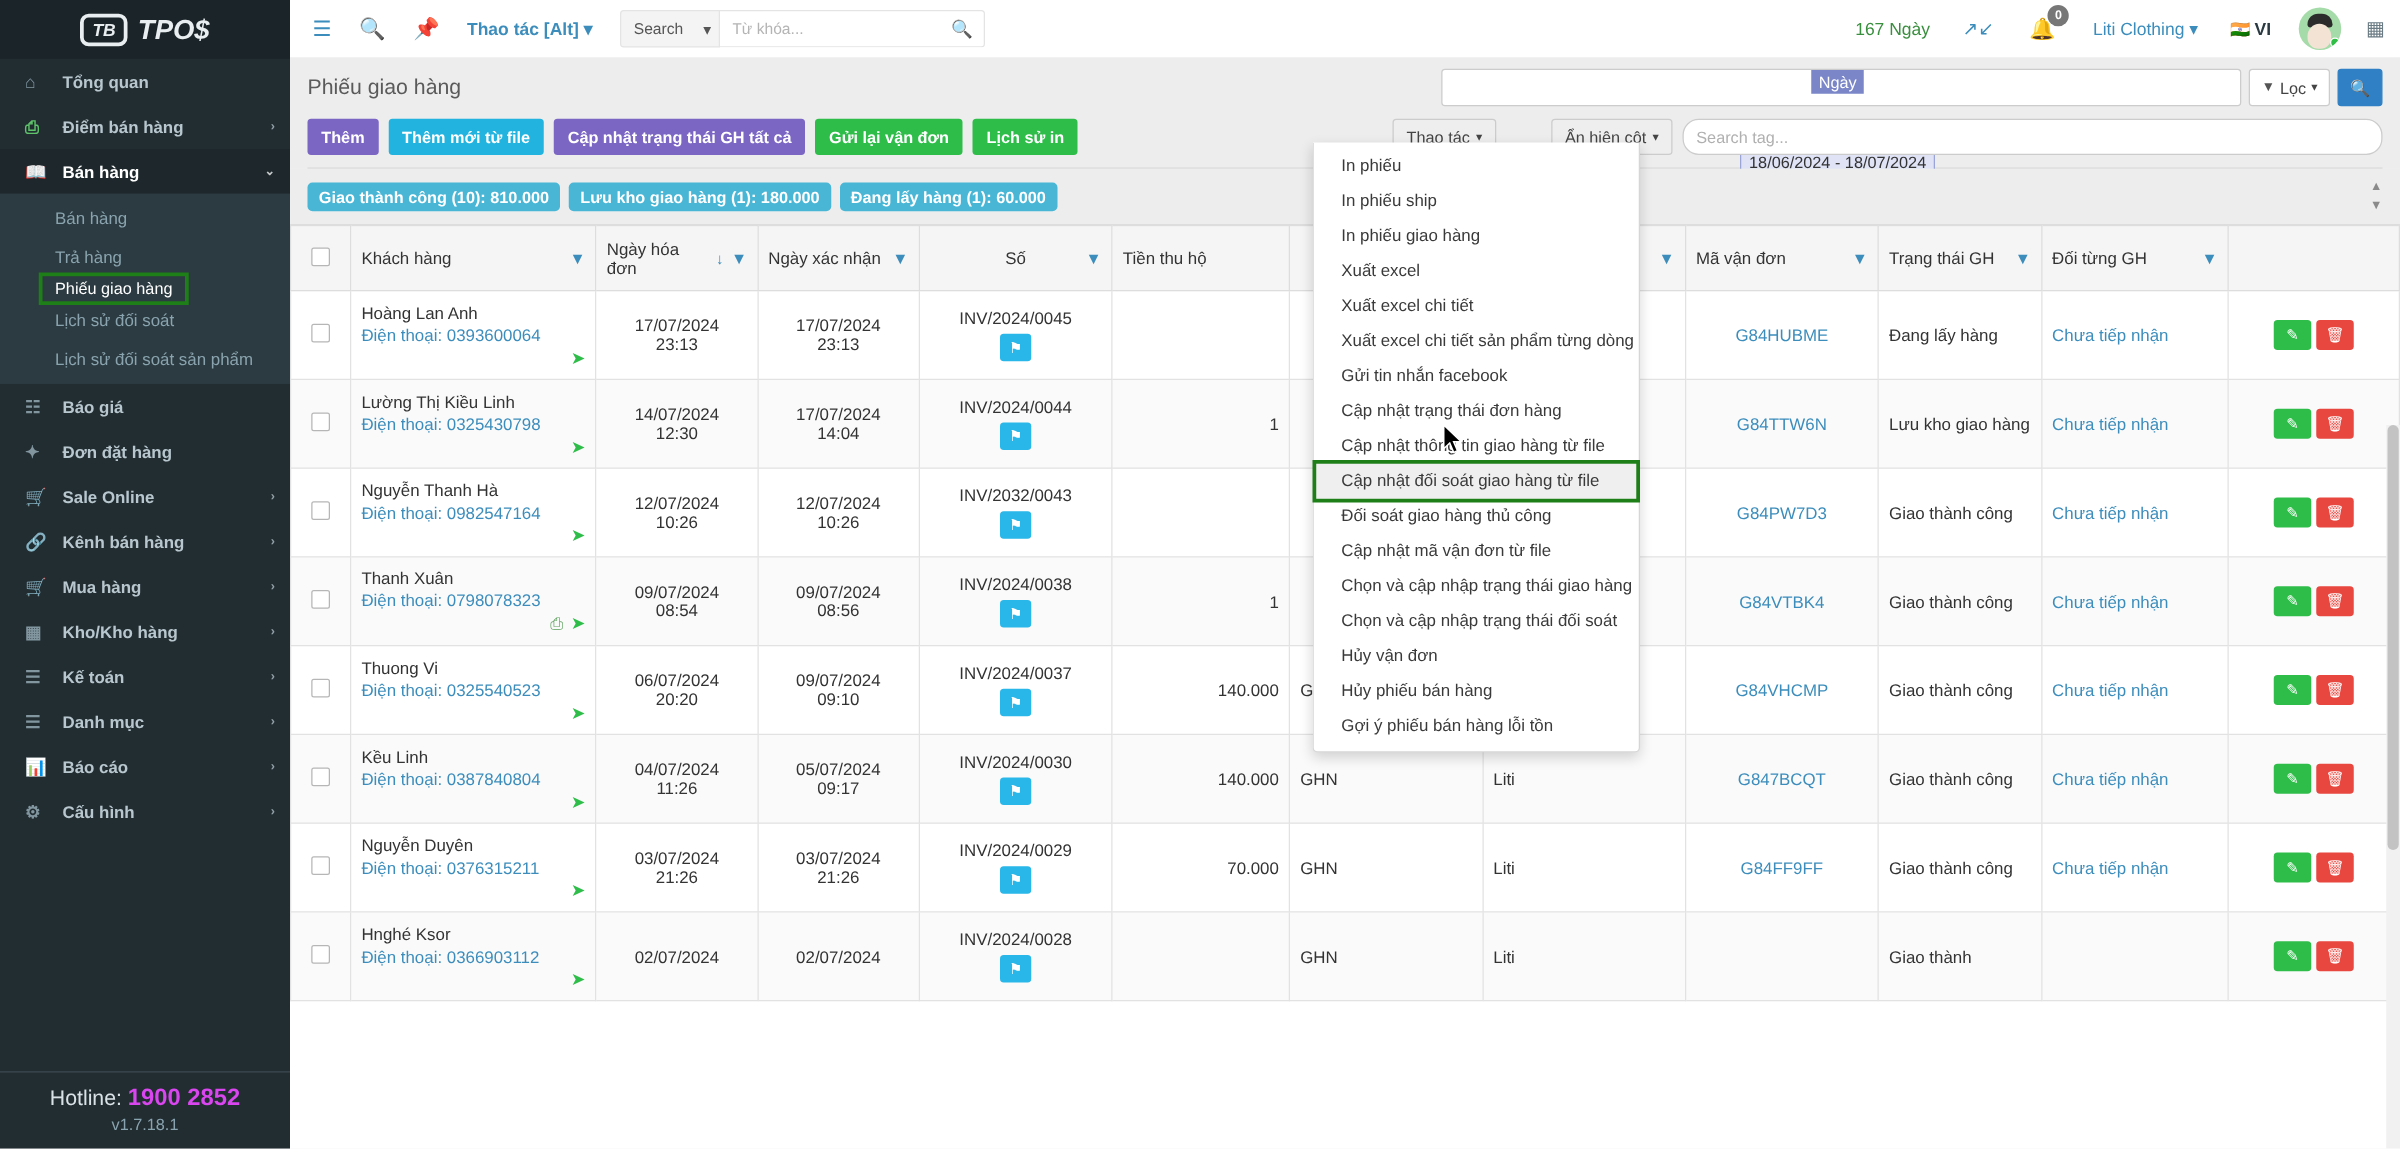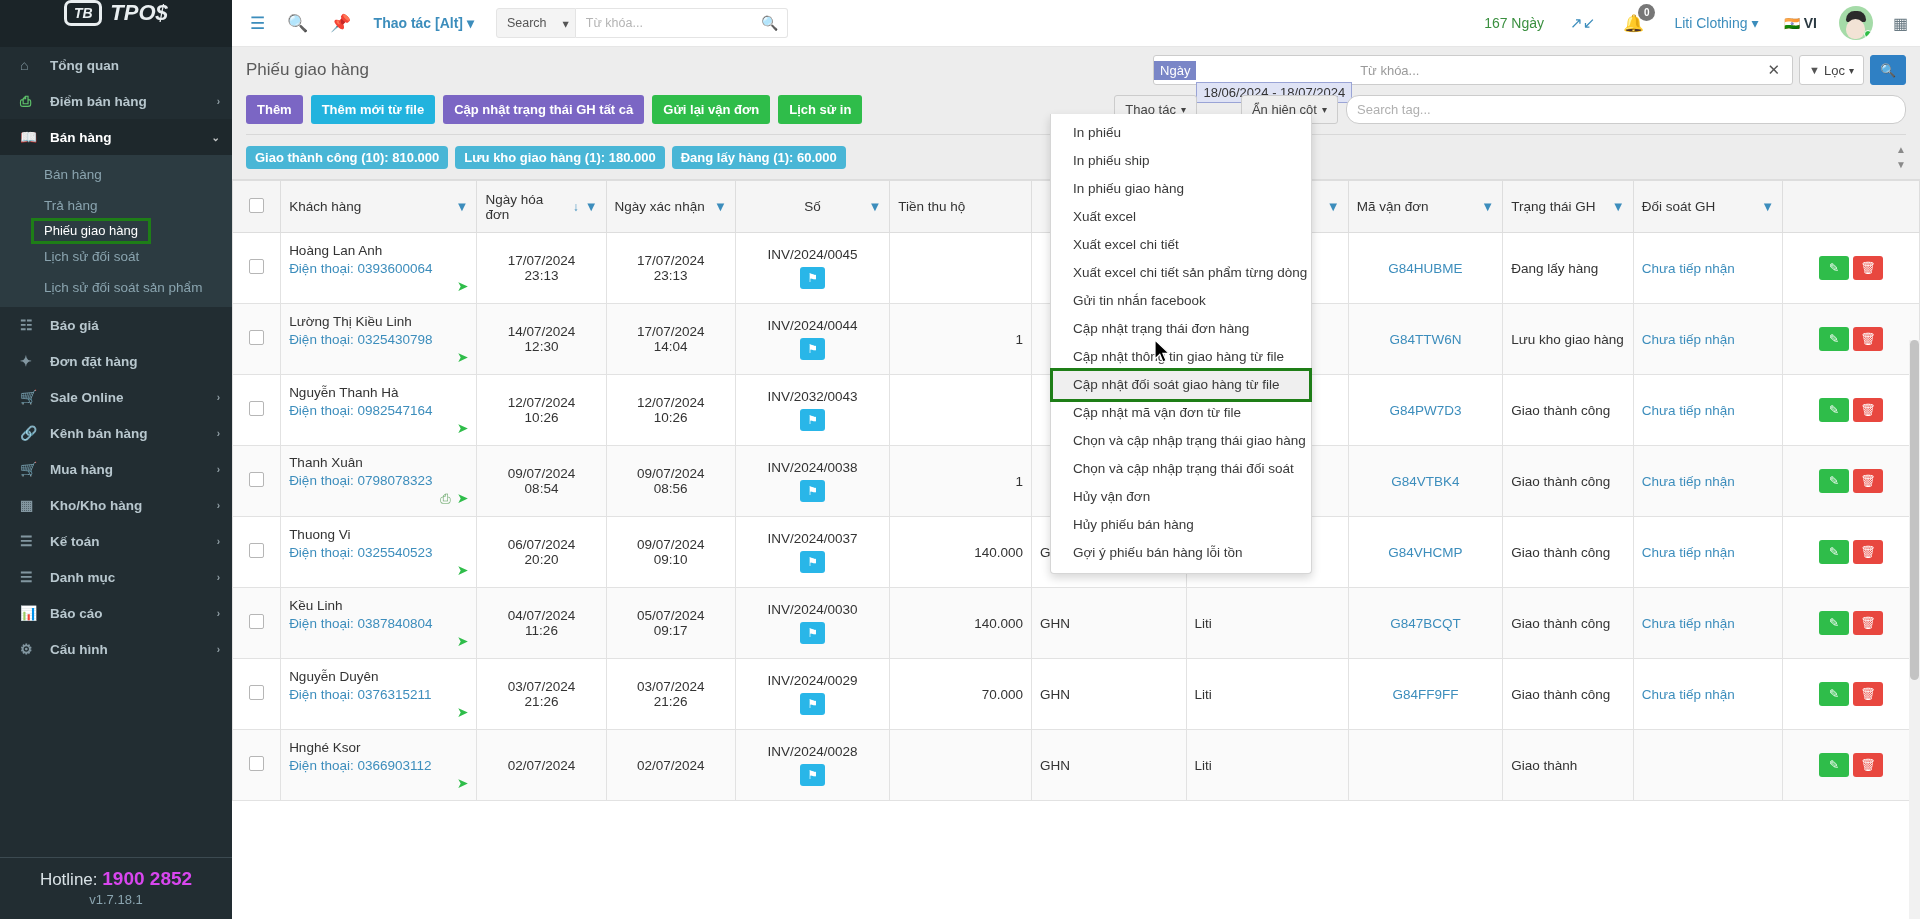--- a/index.html
+++ b/index.html
@@ -15,21 +15,21 @@
   
   .sidebar {
     width: 232px; min-width: 232px; height: 919px;
     background: #222d32;
     color: #b8c7ce;
     position: relative;
     overflow: hidden;
   }
   .logo-bar {
     height: 47px; background: #1b2428;
-    display: flex; justify-content: center;
+    display: flex; align-items: center; justify-content: center;
     gap: 8px;
   }
   .logo-badge {
     display:inline-flex; align-items:center; justify-content:center;
     width: 38px; height: 26px; border-radius: 7px;
     border: 3px solid #e9eef0; color:#e9eef0; font-weight:bold; font-size:14px;
     font-style: italic;
   }
   .logo-text {
     color: #e9eef0; font-weight: bold; font-style: italic;
@@ -133,21 +133,21 @@
 
   
   .page-head {
     background: #ededed; padding: 8px 14px 0 14px; position: relative;
   }
   .page-title-row { display: flex; align-items: center; }
   .page-title { font-size: 17px; color: #5a5a5a; }
   .filter-box { margin-left: auto; display: flex; align-items: center; gap: 6px; }
   .date-filter {
     height: 30px; background: #fff; border: 1px solid #ccc; border-radius: 3px;
-    display: flex; align-items: center; padding: 0 6px 0 0; width: 640px;
+    display: flex; align-items: center; padding: 0 6px 0 0; width: 640px; flex-direction: column;
   }
   .date-tag { background: #7a86c7; color: #fff; font-size: 13px; padding: 2px 6px; margin: 0 0 0 0; }
   .date-val { background: #dfe3f5; color: #333; font-size: 13px; padding: 2px 6px; border:1px solid #9aa4d6;margin-top:44px; }
   .date-kw { color: #9a9a9a; font-size: 13px; margin-left: 8px; }
   .date-clear { margin-left: auto; color: #555; font-size: 15px; cursor: pointer; padding-right:6px;}
   .btn-loc {
     height: 30px; border: 1px solid #ccc; background: #fff; border-radius: 3px;
     padding: 0 9px; font-size: 13px; color: #444; display: flex; align-items: center; gap: 4px; cursor: pointer;
   }
   .btn-search-blue {
@@ -539,21 +539,21 @@
                 </div>
             </th>
             <th>
               <div class="th-inner">
                   <span>Trạng thái GH</span>
               <span class="funnel">▼</span>
                 </div>
             </th>
             <th>
               <div class="th-inner">
-                  <span>Đối soát GH</span>
+                  <span>Đối từng GH</span>
               <span class="funnel">▼</span>
                 </div>
             </th>
             <th></th>
           </tr>
         </thead>
         <tbody id="tbody">
             <tr>
               <td class="cell-center"><span class="chk"></span></td>
               <td>
@@ -750,20 +750,21 @@
         <div class="dd-item">In phiếu</div>
         <div class="dd-item">In phiếu ship</div>
         <div class="dd-item">In phiếu giao hàng</div>
         <div class="dd-item">Xuất excel</div>
         <div class="dd-item">Xuất excel chi tiết</div>
         <div class="dd-item">Xuất excel chi tiết sản phẩm từng dòng</div>
         <div class="dd-item">Gửi tin nhắn facebook</div>
         <div class="dd-item">Cập nhật trạng thái đơn hàng</div>
         <div class="dd-item">Cập nhật thông tin giao hàng từ file</div>
         <div class="dd-item selected">Cập nhật đối soát giao hàng từ file</div>
+        <div class="dd-item">Đối soát giao hàng thủ công</div>
         <div class="dd-item">Cập nhật mã vận đơn từ file</div>
         <div class="dd-item">Chọn và cập nhập trạng thái giao hàng</div>
         <div class="dd-item">Chọn và cập nhập trạng thái đối soát</div>
         <div class="dd-item">Hủy vận đơn</div>
         <div class="dd-item">Hủy phiếu bán hàng</div>
         <div class="dd-item">Gợi ý phiếu bán hàng lỗi tồn</div>
       </div>
 
     <div class="cursor-arrow">
       <svg width="18" height="26" viewBox="0 0 18 26">

